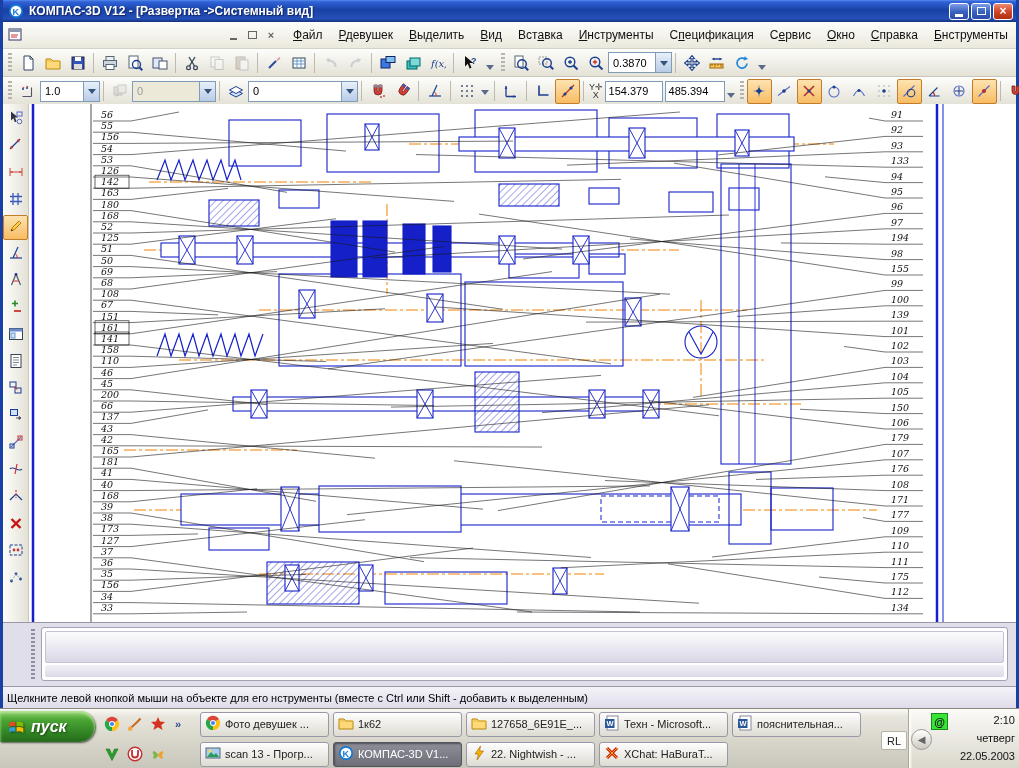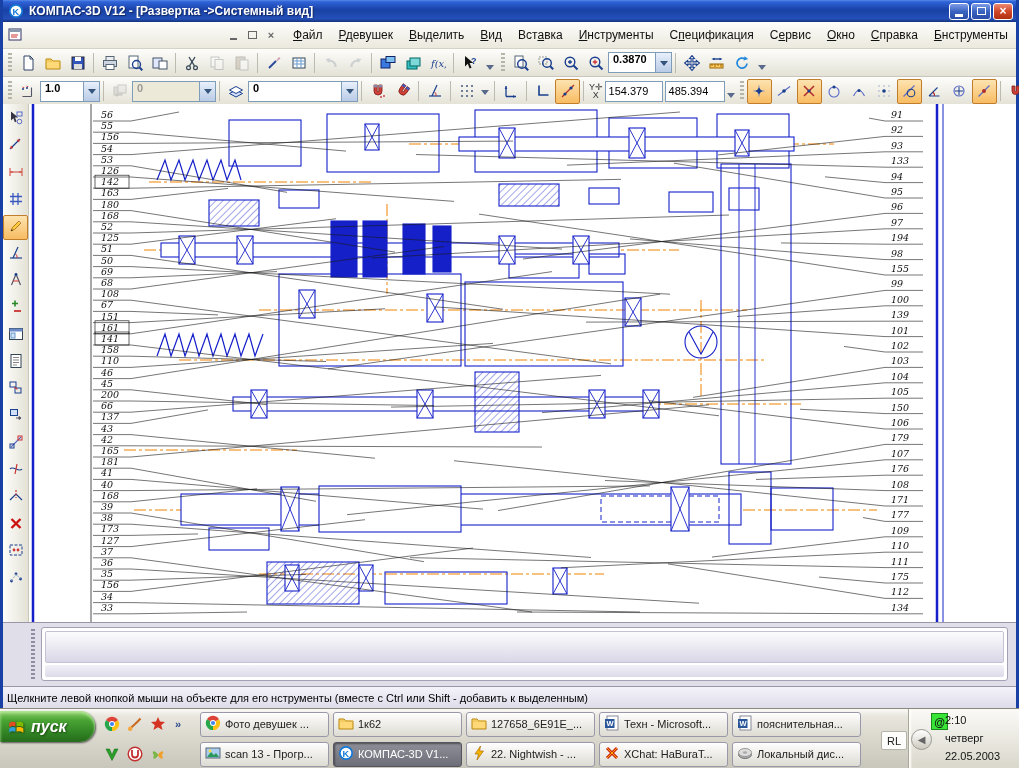--- a/index.html
+++ b/index.html
@@ -27,21 +27,21 @@
   .mdibtn .x{font-size:11px;font-weight:bold;color:#666;line-height:10px;}
   
   .toolbar{height:27px;background:linear-gradient(180deg,#fdfdfb,#e4e2d6);border-bottom:1px solid #c9c7bb;display:flex;align-items:center;padding-left:2px;}
   .toolbar2{height:28px;}
   .grip{width:4px;height:20px;margin:0 3px;background:repeating-linear-gradient(180deg,#b7b5a9 0 2px,transparent 2px 4px);flex:0 0 auto;}
   .tsep{width:1px;height:20px;background:#bdbbaf;margin:0 3px;flex:0 0 auto;}
   .tbtn{width:23px;height:23px;display:flex;align-items:center;justify-content:center;border:1px solid transparent;border-radius:2px;flex:0 0 auto;}
   .tbtn.active{background:linear-gradient(180deg,#fde3b0,#f8bc63);border:1px solid #c27d2a;}
   .tbtn.disabled{opacity:.38;filter:grayscale(60%);}
   .tbtn svg{display:block;}
-  .combo{display:flex;height:19px;border:1px solid #7f9db9;background:#fff;flex:0 0 auto;font-weight:bold;}
+  .combo{display:flex;height:19px;border:1px solid #7f9db9;background:#fff;align-items:center;flex:0 0 auto;}
   .combo .val{font-size:11px;padding:0 4px;min-width:30px;color:#000;}
   .combo .dd{width:15px;height:100%;background:linear-gradient(180deg,#e8f0fb,#b9cbe6);border-left:1px solid #7f9db9;display:flex;align-items:center;justify-content:center;}
   .combo .dd:after{content:"";border:4px solid transparent;border-top:5px solid #34547c;margin-top:5px;}
   .combo.disabled{background:#ece9d8;}
   .combo.disabled .val{color:#999;}
   .field{height:19px;border:1px solid #7f9db9;background:#fff;font-size:11px;display:flex;align-items:center;padding:0 3px;flex:0 0 auto;}
   .chev{width:12px;height:22px;display:flex;flex-direction:column;align-items:center;justify-content:flex-end;margin:0 2px;}
   .chev:after{content:"";border:4px solid transparent;border-top:5px solid #5a6a8c;}
   .coordlbl{font-size:9px;color:#333;line-height:8px;margin:0 2px;text-align:center;}
   
@@ -69,21 +69,21 @@
   .qlmore{color:#2a4a8a;font-weight:bold;font-size:11px;margin-left:2px;}
   .taskcols{position:absolute;left:200px;top:0;width:668px;height:60px;}
   .taskrow{display:flex;gap:4px;height:30px;align-items:center;}
   .taskbtn{width:129px;height:25px;border:1px solid #9a98a8;border-radius:3px;background:linear-gradient(180deg,#fefefe,#dddbd2);display:flex;align-items:center;gap:4px;padding:0 4px;box-sizing:border-box;font-size:11px;color:#222;white-space:nowrap;overflow:hidden;box-shadow:inset 0 1px 0 #fff;}
   .taskbtn svg{flex:0 0 auto;}
   .taskbtn.active{background:linear-gradient(180deg,#8f8f99,#6e6e78);color:#fff;border-color:#55555f;box-shadow:inset 1px 1px 2px #4c4c55;}
   .tray{position:absolute;right:0;top:0;width:110px;height:60px;background:linear-gradient(180deg,#fbfaf7,#d9d7cb);border-left:1px solid #aaa89c;box-shadow:inset 2px 0 2px #fffdf8;}
   .lang{position:absolute;right:112px;top:22px;width:24px;height:17px;background:#fdfdfb;border:1px solid #b5b3a7;border-radius:2px;font-size:11px;display:flex;align-items:center;justify-content:center;color:#222;}
   .traychev{position:absolute;left:2px;top:20px;width:19px;height:19px;border-radius:50%;background:linear-gradient(180deg,#fff,#cdcbc0);border:1px solid #9a9890;display:flex;align-items:center;justify-content:center;color:#666;font-size:10px;}
   .trayat{position:absolute;left:22px;top:4px;width:15px;height:15px;background:#37e437;border:1px solid #1a8a1a;font-size:11px;font-weight:bold;color:#111;display:flex;align-items:center;justify-content:center;}
-  .clock{position:absolute;right:4px;top:2px;width:70px;text-align:left;font-size:11px;color:#111;line-height:18px;}
+  .clock{position:absolute;right:4px;top:2px;width:70px;text-align:right;font-size:11px;color:#111;line-height:18px;}
   
   .cvwrap svg text{user-select:none;}
 </style>
 </head>
 <body>
 
 <div class="app">
 
   <div class="titlebar">
     <span class="ticon"><svg viewBox="0 0 16 16" width="16" height="16">
@@ -1244,28 +1244,20 @@
             </svg></span>
           <span>22. Nightwish - ...</span>
         </span>
         <span class="taskbtn">
           <span><svg viewBox="0 0 16 16" width="16" height="16">
               <path d="M3 3 L13 13 M13 3 L3 13" stroke="#cc2211" stroke-width="3"></path>
               <path d="M3 3 L13 13 M13 3 L3 13" stroke="#ffaa00" stroke-width="1"></path>
             </svg></span>
           <span>XChat: HaBuraT...</span>
         </span>
-        <span class="taskbtn">
-          <span><svg viewBox="0 0 16 16" width="16" height="16">
-              <ellipse cx="8" cy="9.5" rx="6.5" ry="4" fill="#aaa" stroke="#777"></ellipse>
-              <ellipse cx="8" cy="7.5" rx="6.5" ry="4" fill="#ddd" stroke="#999"></ellipse>
-              <ellipse cx="8" cy="7.5" rx="2.2" ry="1.3" fill="#aaa"></ellipse>
-            </svg></span>
-          <span>Локальный дис...</span>
-        </span>
       </div>
   </div>
   <span class="lang">RL</span>
   <div class="tray">
     <span class="traychev">◀</span>
     <span class="trayat">@</span>
     <div class="clock">
       <div>2:10</div>
       <div>четверг</div>
       <div>22.05.2003</div>

